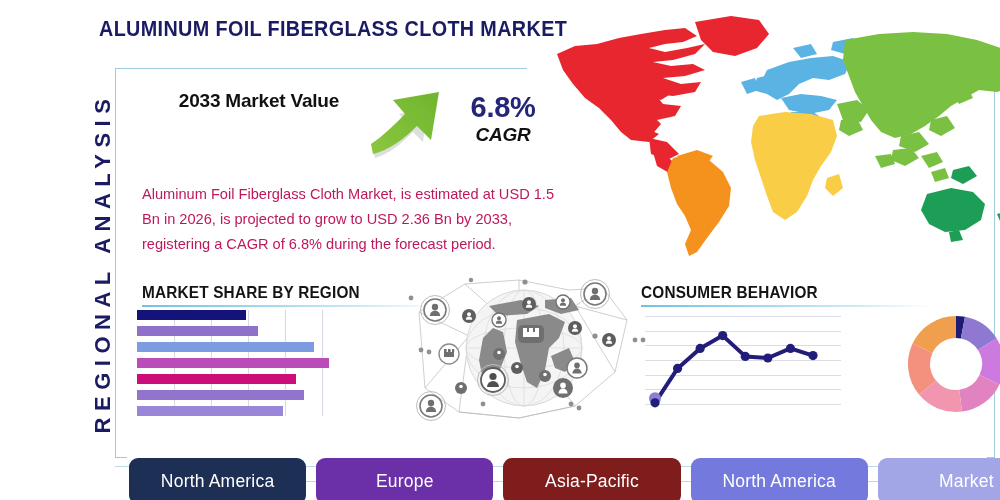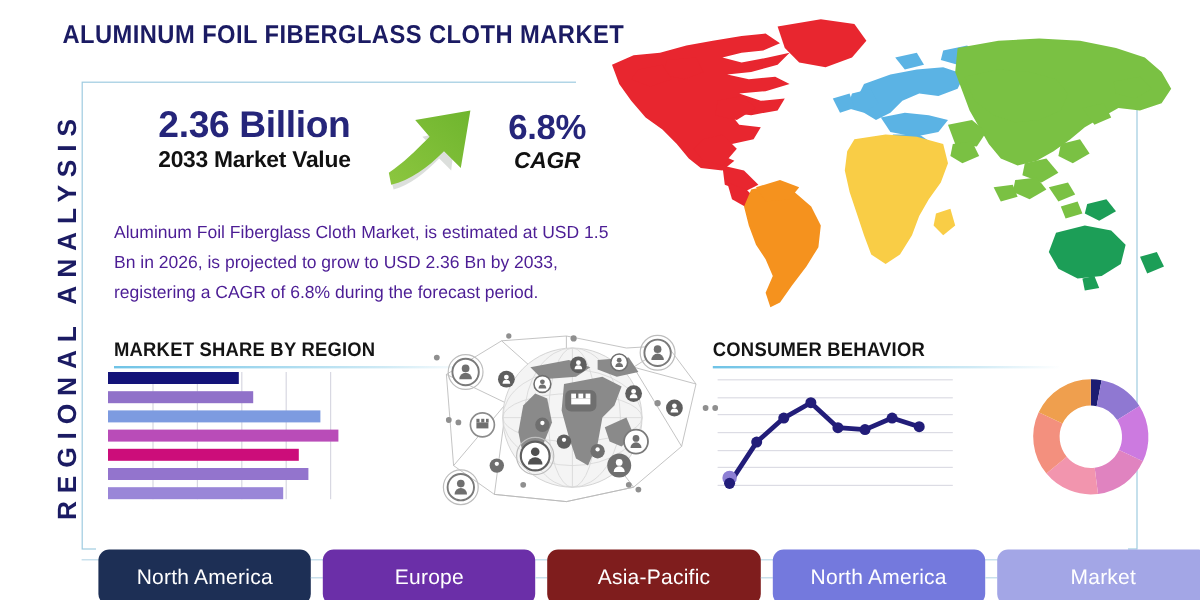--- a/index.html
+++ b/index.html
@@ -3,21 +3,21 @@
 <meta charset="utf-8">
 <style>
   html,body{margin:0;padding:0;}
   body{
     width:1000px;height:500px;
     background:#ffffff;
     font-family:"Liberation Sans", sans-serif;
     overflow:hidden;
     position:relative;
   }
-  .root{position:absolute;inset:0;}
+  .root{position:absolute;inset:0;margin-left:47px;}
 
   
   .title{
     position:absolute;left:52px;top:17px;
     font-family:"Liberation Sans", sans-serif;
     font-size:21.5px;font-weight:700;letter-spacing:.4px;
     color:#1b1b63;
     transform:scaleX(.92);transform-origin:left center;
     white-space:nowrap;
   }
@@ -58,21 +58,21 @@
     font-size:19px;font-weight:700;color:#111;margin-top:2px;letter-spacing:-.2px;
   }
   .kpi-right{position:absolute;left:305px;top:4px;width:110px;text-align:center;}
   .kpi-right .kpi-value{font-size:29px;}
   .kpi-right .kpi-caption{font-size:19px;font-style:italic;}
   .arrow-wrap{position:absolute;left:226px;top:-6px;width:92px;height:82px;}
 
   
   .desc{
     position:absolute;left:95px;top:182px;width:415px;
-    font-size:14.6px;line-height:25px;color:#4c1d95;
+    font-size:14.6px;line-height:25px;color:#be185d;
   }
 
   
   .sect{position:absolute;}
   .sect .sect-title{
     font-size:16.5px;font-weight:700;color:#141414;letter-spacing:.2px;
     transform:scaleX(.93);transform-origin:left center;white-space:nowrap;
   }
   .sect .rule{
     margin-top:3px;height:2px;width:100%;
@@ -168,21 +168,20 @@
 
       <path fill="#1c9e57" d="M382,186 L406,180 L428,184 L440,196 L436,212 L420,222 L400,224 L384,216 L376,202 Z"></path>
       <path fill="#1c9e57" d="M408,162 L424,158 L432,168 L418,176 L406,170 Z"></path>
       <path fill="#1c9e57" d="M452,206 L466,202 L472,214 L458,220 Z"></path>
       <path fill="#1c9e57" d="M404,224 L414,222 L418,232 L406,234 Z"></path>
     </svg>
   </div>
 
   <div class="kpi">
     <div class="kpi-left">
-      <div class="kpi-value">2.36 Billion</div>
       <div class="kpi-caption">2033 Market Value</div>
     </div>
     <div class="arrow-wrap">
       <svg viewBox="0 0 92 82" width="92" height="82" xmlns="http://www.w3.org/2000/svg">
         <defs>
           <linearGradient id="ag" x1="0" y1="1" x2="1" y2="0">
             <stop offset="0" stop-color="#8cc63f"></stop>
             <stop offset="1" stop-color="#6fb52e"></stop>
           </linearGradient>
         </defs>

